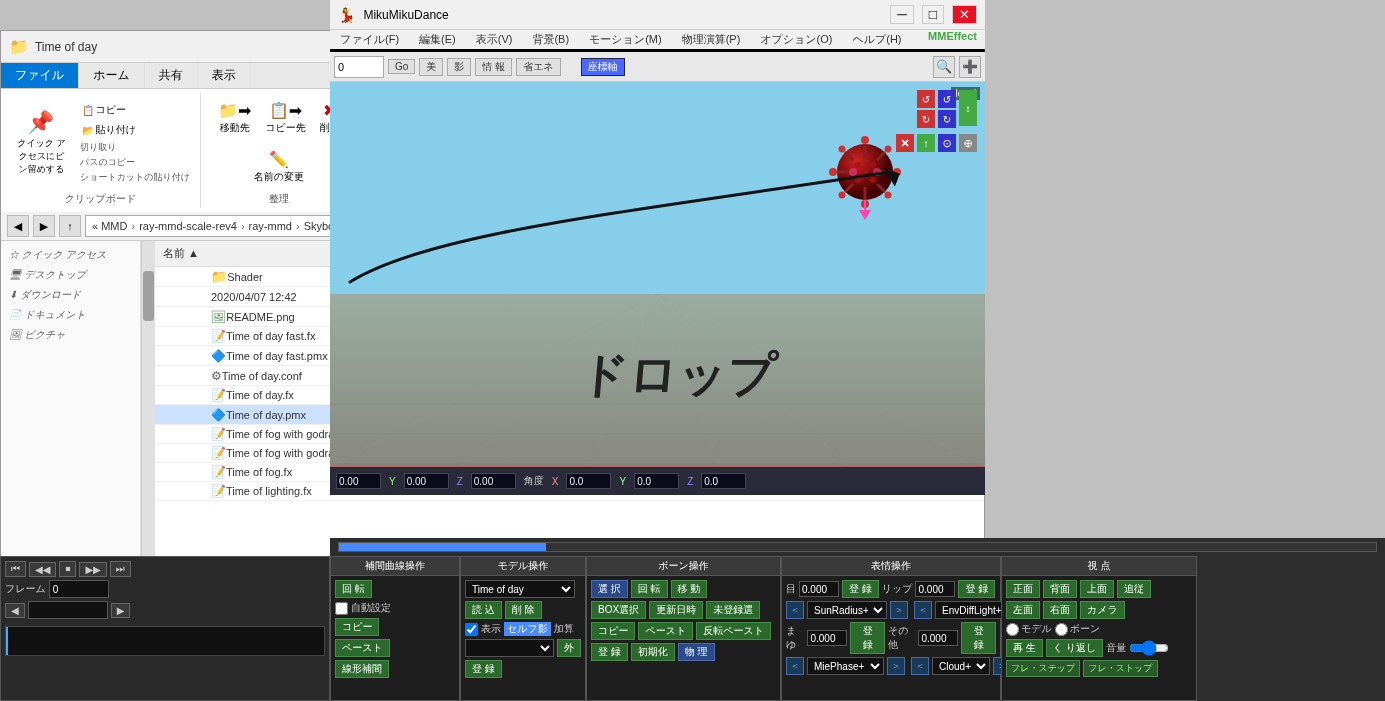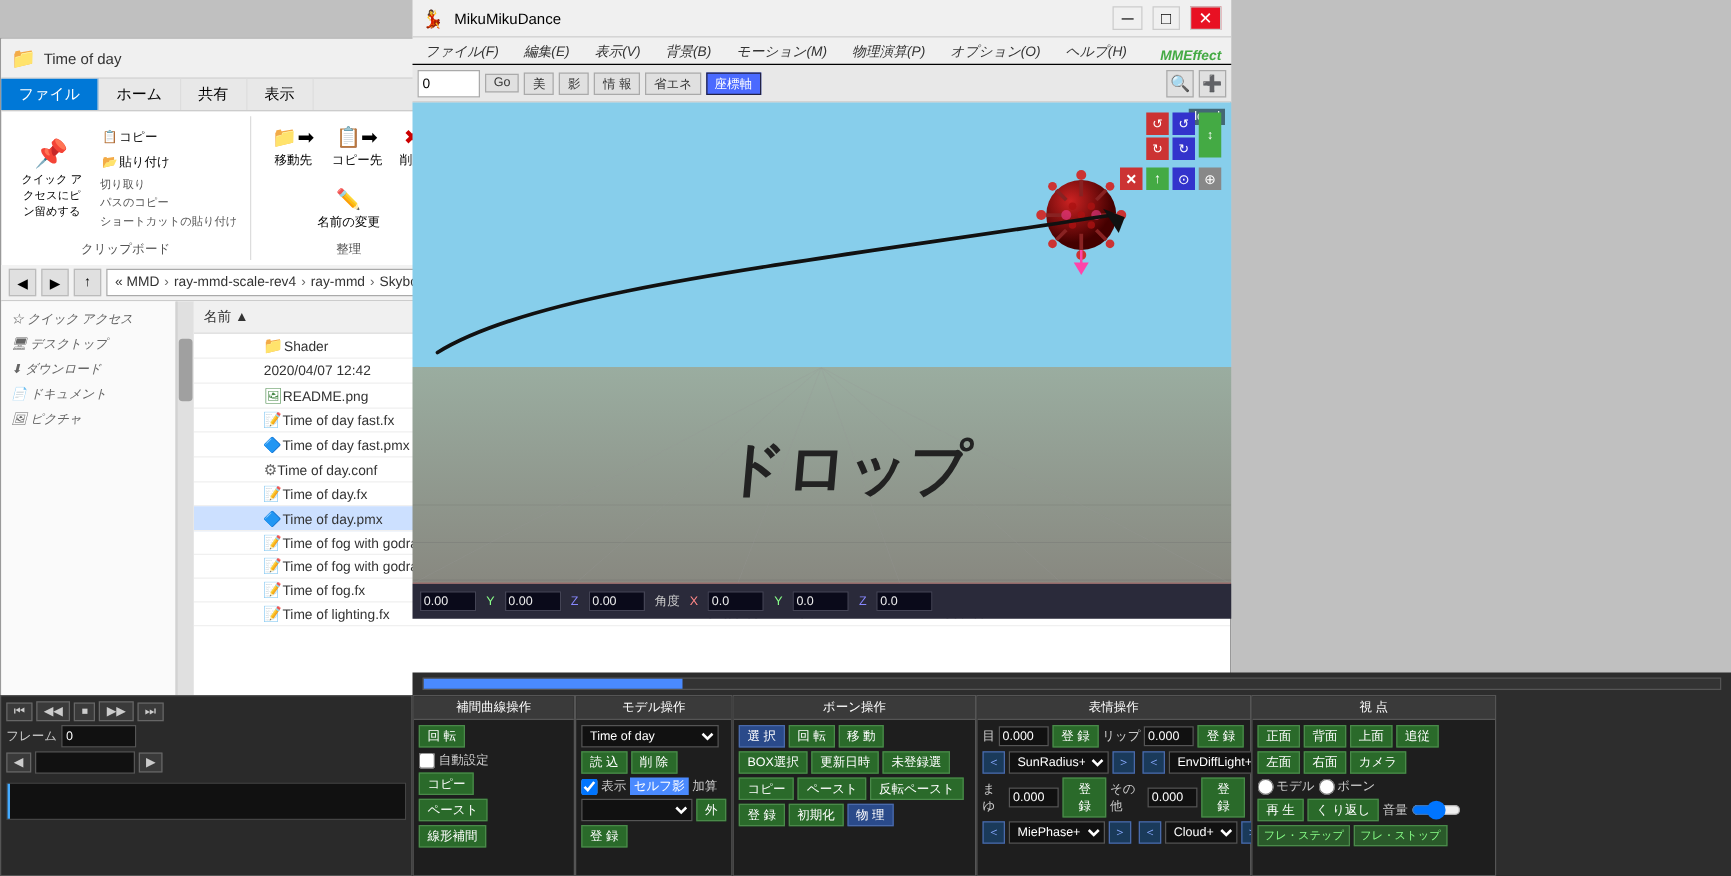--- a/index.html
+++ b/index.html
@@ -425,40 +425,40 @@
 
 <div class="mmd-app-bar">
   <span style="font-size:14px;">💃</span>
   <span style="font-weight:normal;font-size:12px;">MikuMikuDance</span>
   <span style="flex:1;"></span>
   <button style="background:#f0f0f0;border:1px solid #ccc;padding:1px 6px;cursor:pointer;">─</button>
   <button style="background:#f0f0f0;border:1px solid #ccc;padding:1px 6px;cursor:pointer;">□</button>
   <button style="background:#e81123;color:white;border:1px solid #ccc;padding:1px 6px;cursor:pointer;">✕</button>
 </div>
 
-<div style="position:absolute;top:30px;left:330px;width:655px;height:22px;background:#f0f0f0;border-bottom:1px solid #000000;display:flex;align-items:flex-end;font-style:italic;">
+<div style="position:absolute;top:30px;left:330px;width:655px;height:22px;background:#f0f0f0;border-bottom:3px solid #000000;display:flex;align-items:flex-start;">
   <span class="mmd-menu-item">ファイル(F)</span>
   <span class="mmd-menu-item">編集(E)</span>
   <span class="mmd-menu-item">表示(V)</span>
   <span class="mmd-menu-item">背景(B)</span>
   <span class="mmd-menu-item">モーション(M)</span>
   <span class="mmd-menu-item">物理演算(P)</span>
   <span class="mmd-menu-item">オプション(O)</span>
   <span class="mmd-menu-item">ヘルプ(H)</span>
   <span style="position:absolute;right:8px;font-size:11px;font-weight:bold;color:#4a4;">MMEffect</span>
 </div>
 
 <div style="position:absolute;top:52px;left:330px;width:655px;height:30px;background:#e8e8e8;border-bottom:1px solid #ccc;display:flex;align-items:center;padding:0 4px;gap:4px;">
   <input type="number" style="width: 50px; height: 22px; font-size: 11px; background: white; border: 1px solid rgb(170, 170, 170); padding: 0px 3px;" value="0">
   <button class="mmd-tb-btn" style="background:#e0e0e0;color:#333;border:1px solid #aaa;">Go</button>
   <button class="mmd-tb-btn" style="background:#e0e0e0;color:#333;border:1px solid #aaa;">美</button>
   <button class="mmd-tb-btn" style="background:#e0e0e0;color:#333;border:1px solid #aaa;">影</button>
   <button class="mmd-tb-btn" style="background:#e0e0e0;color:#333;border:1px solid #aaa;">情 報</button>
   <button class="mmd-tb-btn" style="background:#e0e0e0;color:#333;border:1px solid #aaa;">省エネ</button>
-  <button class="mmd-tb-btn active" style="background:#4a6aff;color:white;border:1px solid #224;">座標軸</button>
+  <button class="mmd-tb-btn active" style="background:#4a6aff;color:white;border:1px solid #224;margin-left:16px;">座標軸</button>
   <span style="flex:1;"></span>
   <button style="background:#e0e0e0;border:1px solid #aaa;width:22px;height:22px;font-size:13px;cursor:pointer;">🔍</button>
   <button style="background:#e0e0e0;border:1px solid #aaa;width:22px;height:22px;font-size:13px;cursor:pointer;">➕</button>
 </div>
 
 <div style="position:absolute;top:82px;left:330px;width:655px;height:385px;background:linear-gradient(180deg, #87ceeb 0%, #87ceeb 55%, #9aada0 55%, #888880 100%);overflow:hidden;">
 
   <svg style="position:absolute;bottom:0;left:0;width:100%;height:45%;">
 
     <line x1="0" y1="170" x2="655" y2="170" stroke="#666" stroke-width="0.5" opacity="0.5"></line>

